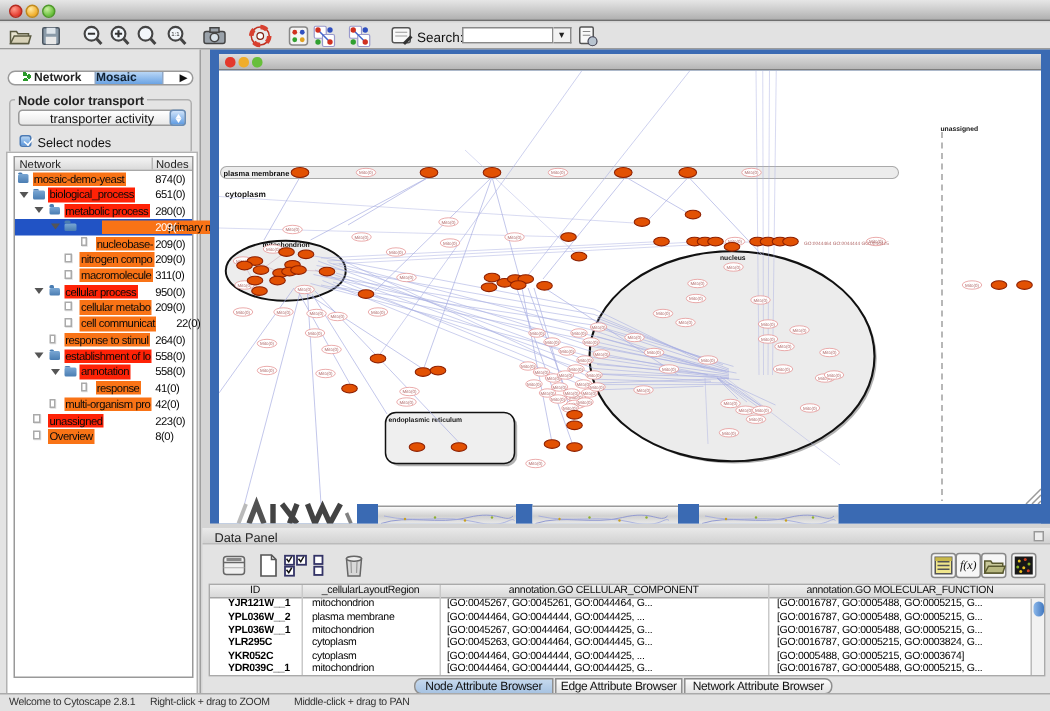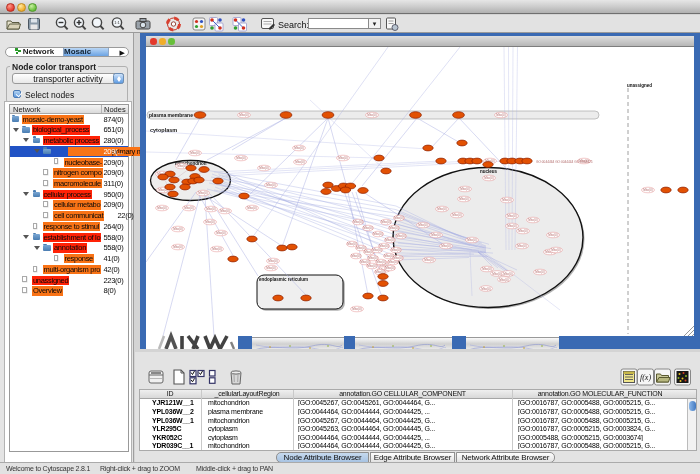--- a/index.html
+++ b/index.html
@@ -627,20 +627,24 @@
         <path d="M4,3 C25,8 45,2 65,7 S88,3 91,6" stroke="#9aa3de" stroke-width="0.5" fill="none"></path>
         <circle cx="18" cy="5" r="0.8" fill="#c8a020"></circle>
         <circle cx="38" cy="4" r="0.8" fill="#90b030"></circle>
         <circle cx="58" cy="6" r="0.8" fill="#c8a020"></circle>
         <circle cx="76" cy="4" r="0.8" fill="#90b030"></circle>
       </svg></div>
     <div class="sblue" style="left:419px;width:141px;"></div>
 </div>
 
 <div id="datapanel">
+  <div id="dphead">
+      <span>Data Panel</span>
+      <i></i>
+    </div>
   <div id="dptools"><svg width="565" height="22" viewBox="0 0 565 22">
 <g transform="translate(21,11)">
           <rect x="-7" y="-6" width="14" height="12" rx="2" fill="#f0f0f0" stroke="#666" stroke-width="1"></rect>
           <line x1="-7" y1="-2" x2="7" y2="-2" stroke="#666" stroke-width="1"></line>
           <line x1="-7" y1="1.5" x2="7" y2="1.5" stroke="#aaa" stroke-width="0.8"></line>
           <rect x="-5" y="-5" width="10" height="2" fill="#888"></rect>
         </g>
 <g transform="translate(44,11)">
           <path d="M-5,-7 L2,-7 L5,-4 L5,7 L-5,7 Z" fill="#fff" stroke="#555" stroke-width="1.1"></path>
           <path d="M2,-7 L2,-4 L5,-4" fill="none" stroke="#555" stroke-width="1"></path>

